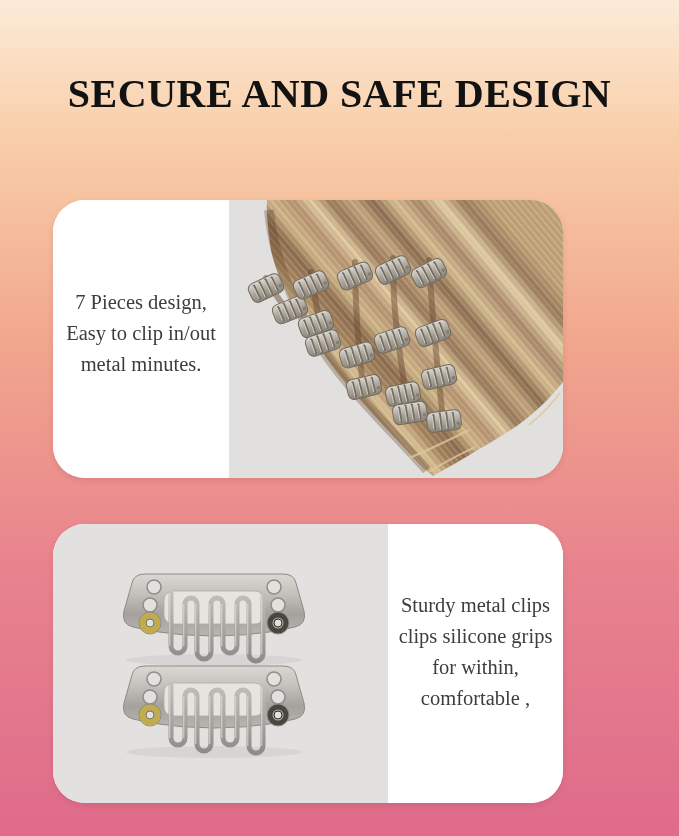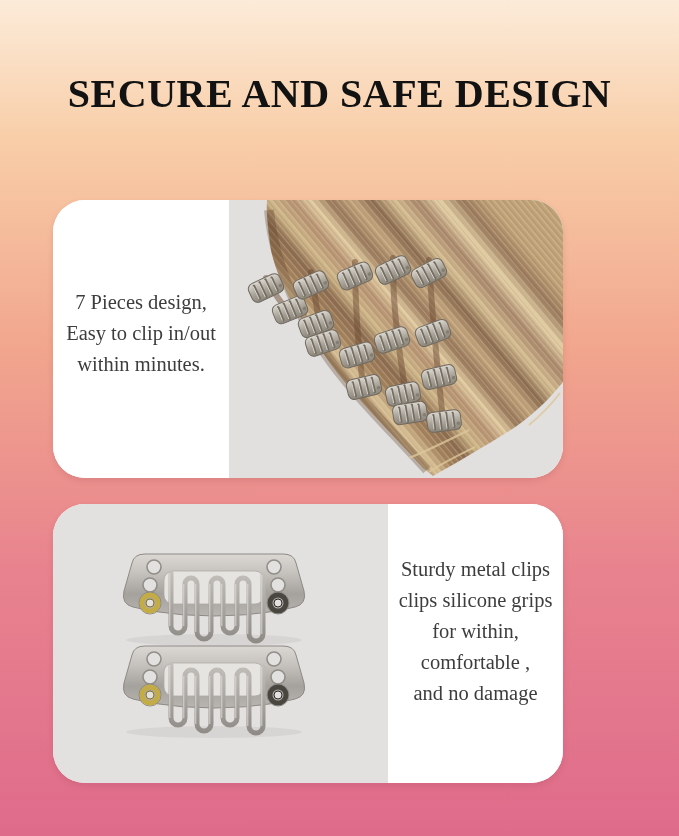--- a/index.html
+++ b/index.html
@@ -13,21 +13,21 @@
     text-align:center; font-size:40px; font-weight:bold; letter-spacing:.5px;
     color:#121212;
   }
   .card {
     position:absolute; left:37px; width:510px; background:#ffffff;
     border-radius:32px; overflow:hidden; display:flex;
     box-shadow:0 3px 6px rgba(120,40,60,.14);
     margin-left:16px;
   }
   .card1 { top:200px; height:278px; }
-  .card2 { top:504px; height:279px; }
+  .card2 { top:524px; height:279px; }
   .text-pane { flex:1; display:flex; align-items:center; justify-content:center; background:#ffffff; }
   .text-block { text-align:center; font-size:20.5px; line-height:31px; color:#3d3d3d; }
   .card1 .text-block { transform:translateY(-6px); }
   .card2 .text-block { transform:translateY(-12px); }
   .photo-pane { position:relative; flex:0 0 auto; }
   .card1 .photo-pane { width:334px; }
   .card2 .photo-pane { width:335px; }
   .photo-pane svg { display:block; width:100%; height:100%; }
 </style>
 </head>
@@ -35,21 +35,21 @@
 
 <div class="page">
 
   <h1 class="title">SECURE AND SAFE DESIGN</h1>
 
   <section class="card card1">
     <div class="text-pane">
       <div class="text-block">
         <div>7 Pieces design,</div>
         <div>Easy to clip in/out</div>
-        <div>within minutes.</div>
+        <div>metal minutes.</div>
       </div>
     </div>
     <div class="photo-pane">
       <svg viewBox="0 0 334 278" preserveAspectRatio="none">
         <defs>
           <linearGradient id="hairStripes" x1="0" y1="0" x2="1" y2="0" gradientTransform="rotate(-38 0.5 0.5)">
             <stop offset="0" stop-color="#8d7054"></stop>
               <stop offset=".05" stop-color="#a4835f"></stop>
             <stop offset=".10" stop-color="#8a6a4e"></stop>
               <stop offset=".15" stop-color="#c8ab82"></stop>
@@ -166,18 +166,17 @@
         <g>
           <use href="#bigclip" transform="translate(66,138)"></use>
         </g>
       </svg>
     </div>
     <div class="text-pane">
       <div class="text-block">
         <div>Sturdy metal clips</div>
         <div>clips silicone grips</div>
         <div>for within, comfortable ,</div>
-        <div>and no damage</div>
       </div>
     </div>
   </section>
 
 </div>
 
 </body></html>

